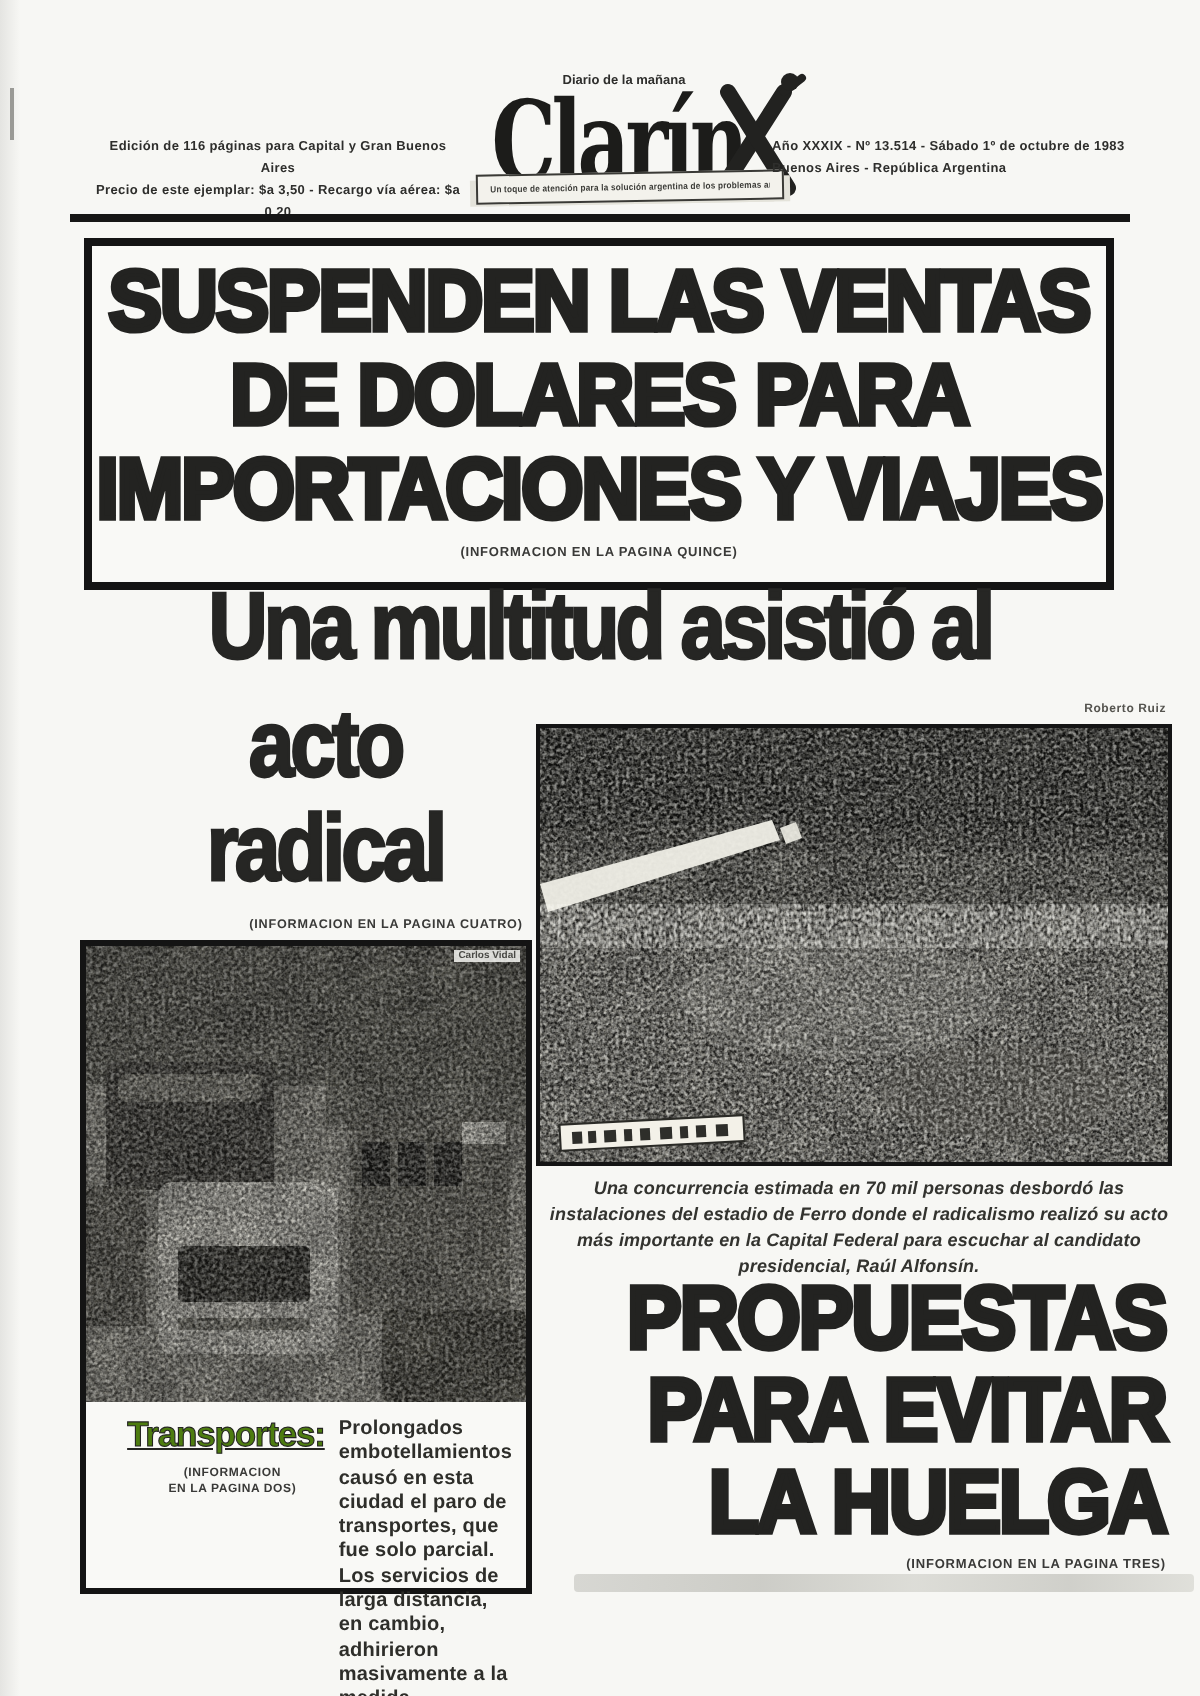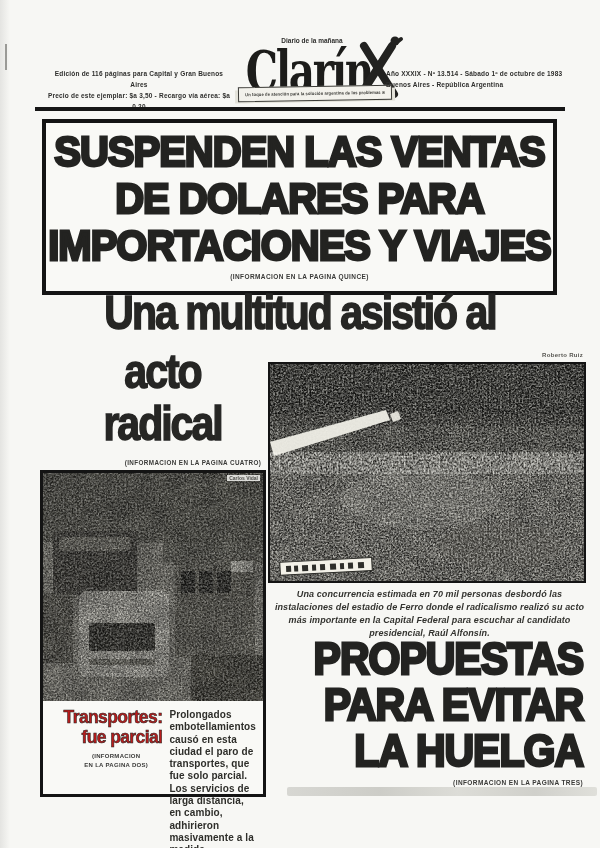--- a/index.html
+++ b/index.html
@@ -49,22 +49,22 @@
   .huelga{left:281px;top:636px;width:302px;text-align:right;}
   .huelga .hl{font-size:41px;line-height:46px;transform:scaleY(1.08);}
   .huelga .info{display:block;margin-top:5px;}
   
   .tbox{left:40px;top:470px;width:226px;height:327px;border:3px solid #141414;box-sizing:border-box;background:#f9f9f6;}
   .tphoto{position:relative;width:220px;height:228px;background:#9b998f;}
   .tcredit{position:absolute;right:3px;top:2px;background:rgba(246,246,242,.85);padding:0 2px;font-size:5px;
            color:#4a4a46;font-weight:bold;}
   .trow{display:flex;padding:7px 7px 0 9px;gap:7px;}
   .thead{width:112px;text-align:right;}
-  .thead .hl{font-size:17.5px;line-height:19.5px;font-weight:bold;color:#b91c1c;
-             -webkit-text-stroke:.55px #242422;letter-spacing:-.6px;}
+  .thead .hl{font-size:17.5px;line-height:19.5px;font-weight:bold;color:#4d7c0f;
+             -webkit-text-stroke:.55px #242422;letter-spacing:-.6px;text-decoration:underline;}
   .tinfo{margin-top:5px;font-size:6px;font-weight:bold;letter-spacing:.3px;color:#3a3a38;line-height:8.5px;
          text-align:center;padding-left:18px;}
   .tbody{flex:1;font-size:10px;line-height:12.3px;color:#2e2e2a;font-weight:bold;letter-spacing:.1px;padding-top:1px;}
 </style>
 </head>
 <body>
 
 <div class="page">
 
   <div class="abs edge-l"></div>
@@ -192,21 +192,20 @@
         <rect x="0" y="120" width="30" height="70" fill="#6a685f"></rect>
         <rect width="220" height="228" filter="url(#grainK)" opacity="0.6"></rect>
         <rect width="220" height="228" filter="url(#blotch)" opacity="0.3"></rect>
         <rect width="220" height="228" filter="url(#grainW)" opacity="0.35"></rect>
       </svg>
       <span class="tcredit">Carlos Vidal</span>
     </div>
     <div class="trow">
       <div class="thead">
         <div class="hl">Transportes:</div>
-        <div class="hl">fue parcial</div>
         <div class="tinfo">
           <div>(INFORMACION</div>
           <div>EN LA PAGINA DOS)</div>
         </div>
       </div>
       <div class="tbody">Prolongados embotellamientos causó en esta ciudad el paro de transportes, que fue solo parcial. Los servicios de larga distancia, en cambio, adhirieron masivamente a la medida.</div>
     </div>
   </section>
 
 </div>

